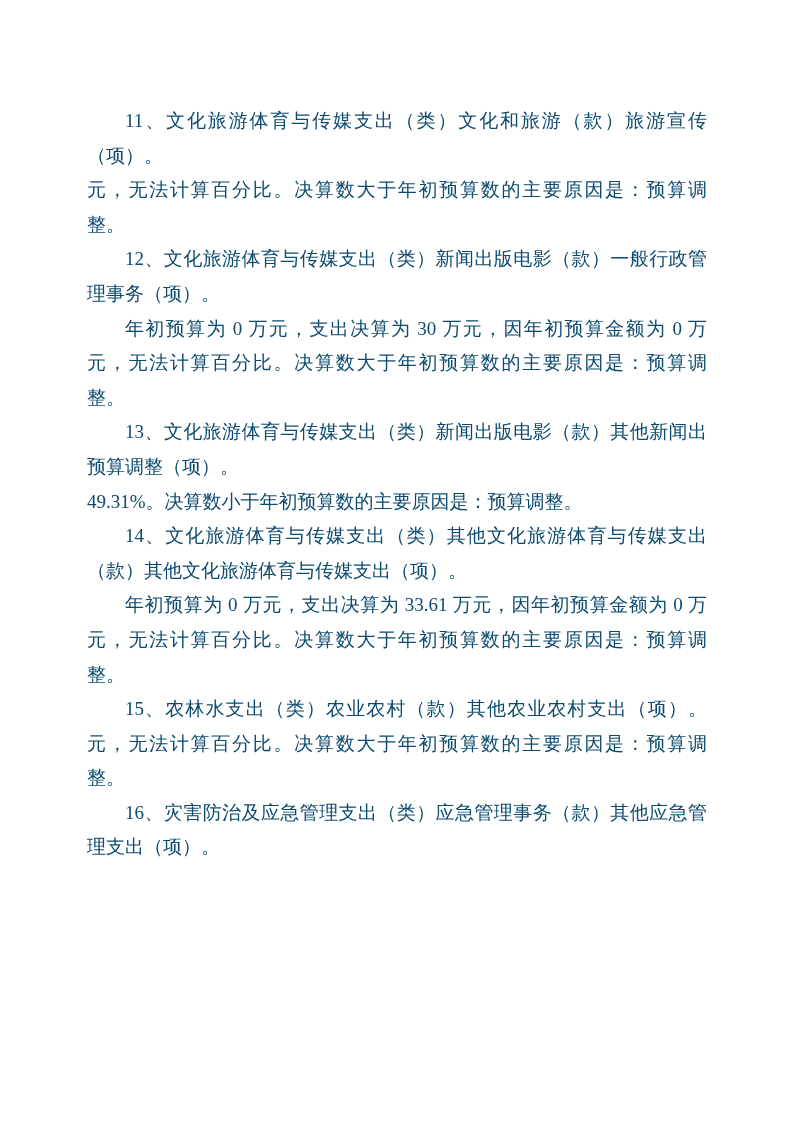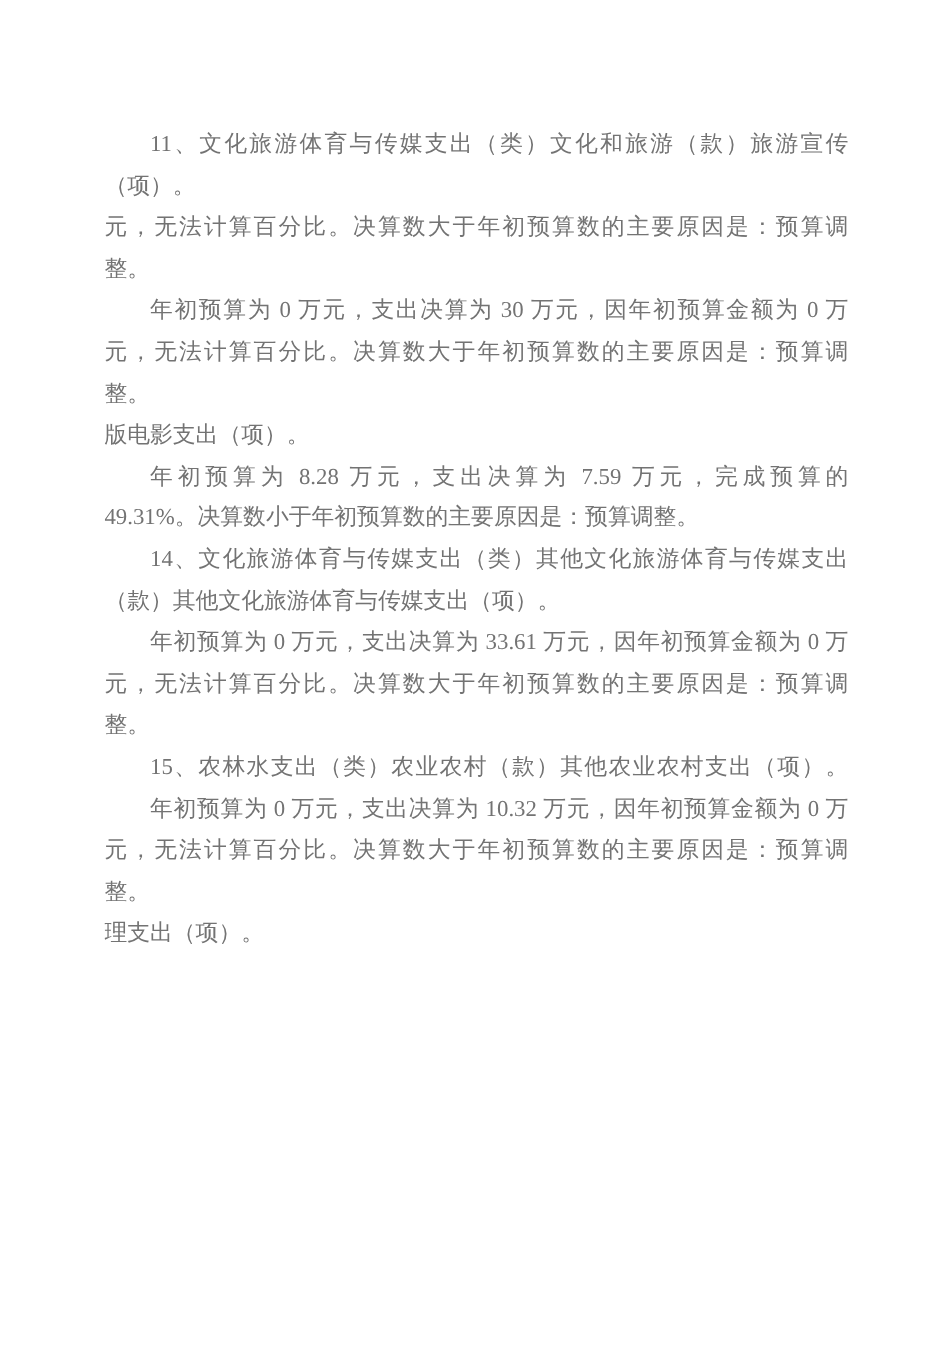--- a/index.html
+++ b/index.html
@@ -22,21 +22,21 @@
   }
   .paragraph {
     margin: 0;
     padding: 0;
   }
   .line {
     font-family: "Liberation Serif", "DejaVu Serif", serif;
     font-size: 19px;
     line-height: 34.6px;
     height: 34.6px;
-    color: #737373;
+    color: #0c4a6e;
     white-space: pre;
     overflow: hidden;
   }
   .line.fill {
     white-space: normal;
     text-align: justify;
     text-align-last: justify;
     text-justify: inter-character;
   }
   .line.indent {
@@ -50,45 +50,49 @@
   <div class="doc-content">
       <div class="paragraph">
         <div class="line fill indent">11、文化旅游体育与传媒支出（类）文化和旅游（款）旅游宣传</div>
         <div class="line">（项）。</div>
       </div>
       <div class="paragraph">
         <div class="line fill">元，无法计算百分比。决算数大于年初预算数的主要原因是：预算调</div>
         <div class="line">整。</div>
       </div>
       <div class="paragraph">
+        <div class="line fill indent">12、文化旅游体育与传媒支出（类）新闻出版电影（款）一般行政管</div>
+        <div class="line">理事务（项）。</div>
+      </div>
+      <div class="paragraph">
         <div class="line fill indent">年初预算为 0 万元，支出决算为 30 万元，因年初预算金额为 0 万</div>
         <div class="line fill">元，无法计算百分比。决算数大于年初预算数的主要原因是：预算调</div>
         <div class="line">整。</div>
       </div>
       <div class="paragraph">
-        <div class="line">版电影支出（项）。</div>
+        <div class="line fill indent">13、文化旅游体育与传媒支出（类）新闻出版电影（款）其他新闻出</div>
+        <div class="line">预算调整（项）。</div>
       </div>
       <div class="paragraph">
-        <div class="line fill indent">年初预算为 8.28 万元，支出决算为 7.59 万元，完成预算的</div>
         <div class="line">49.31%。决算数小于年初预算数的主要原因是：预算调整。</div>
       </div>
       <div class="paragraph">
         <div class="line fill indent">14、文化旅游体育与传媒支出（类）其他文化旅游体育与传媒支出</div>
         <div class="line">（款）其他文化旅游体育与传媒支出（项）。</div>
       </div>
       <div class="paragraph">
         <div class="line fill indent">年初预算为 0 万元，支出决算为 33.61 万元，因年初预算金额为 0 万</div>
         <div class="line fill">元，无法计算百分比。决算数大于年初预算数的主要原因是：预算调</div>
         <div class="line">整。</div>
       </div>
       <div class="paragraph">
         <div class="line fill indent">15、农林水支出（类）农业农村（款）其他农业农村支出（项）。</div>
       </div>
       <div class="paragraph">
-        <div class="line fill indent">年初预算为 0 万元，支出决算为 10.32 万元，因年初预算金额为 0 万</div>
         <div class="line fill">元，无法计算百分比。决算数大于年初预算数的主要原因是：预算调</div>
         <div class="line">整。</div>
       </div>
       <div class="paragraph">
+        <div class="line fill indent">16、灾害防治及应急管理支出（类）应急管理事务（款）其他应急管</div>
         <div class="line">理支出（项）。</div>
       </div>
     </div>
 </div>
 
 </body></html>

